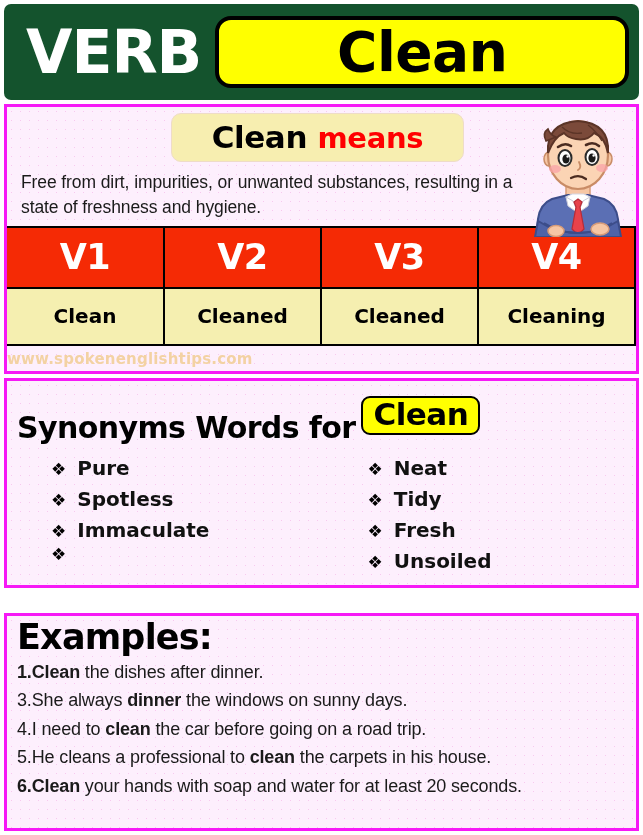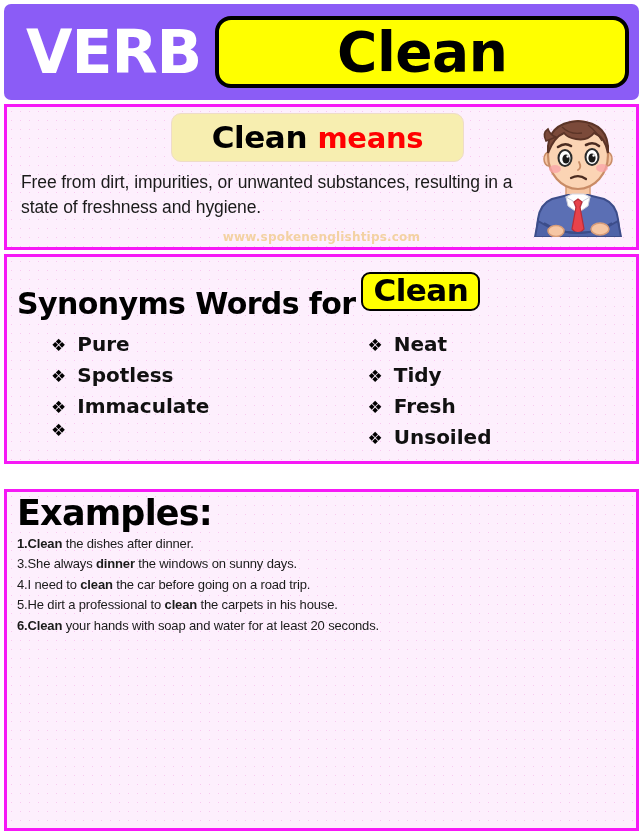--- a/index.html
+++ b/index.html
@@ -20,21 +20,21 @@
     background: #ffffff;
     box-sizing: border-box;
     padding: 4px 4px 4px 4px;
     display: flex;
     flex-direction: column;
     gap: 4px;
   }
 
   
   .header-banner {
-    background: #8b5cf6;
+    background: #14532d;
     border-radius: 7px;
     height: 96px;
     display: flex;
     align-items: center;
     padding: 0 10px 0 22px;
     box-sizing: border-box;
     flex: 0 0 auto;
   }
   .verb-word {
     color: #ffffff;
@@ -151,23 +151,22 @@
     font-weight: bold;
     height: 53px;
     text-align: center;
     border: 2px solid #000000;
     border-top: none;
     border-left: none;
     font-family: "DejaVu Sans", sans-serif;
   }
   .verb-table td:not(:first-child) { border-left: 2px solid #000; }
   .watermark {
-    text-align: center;
     color: #f3d2a3;
-    font-size: 12px;
+    font-size: 15px;
     font-weight: bold;
     letter-spacing: 0.2px;
     padding: 4px 0 3px 0;
   }
 
   
   .syn-panel {
     flex: 0 0 auto;
     padding: 4px 0 8px 0;
   }
@@ -233,21 +232,21 @@
     font-size: 35px;
     font-weight: bold;
     color: #000000;
     letter-spacing: -0.8px;
     line-height: 1.12;
     padding-bottom: 1px;
   }
   .ex-list { }
   .ex-item {
     font-family: "Liberation Sans", sans-serif;
-    font-size: 13px;
+    font-size: 18px;
     color: #1a1a1a;
     line-height: 1.58;
     letter-spacing: -0.15px;
     white-space: nowrap;
   }
   .ex-item b { font-weight: bold; }
 </style>
 </head>
 <body>
 
@@ -313,20 +312,38 @@
 
         <ellipse cx="33" cy="62" rx="6" ry="4" fill="#f9a3a8" opacity="0.75"></ellipse>
         <ellipse cx="80" cy="61" rx="6" ry="4" fill="#f9a3a8" opacity="0.75"></ellipse>
 
         <path d="M57 55 q3 6 -1 8" fill="none" stroke="#c98c66" stroke-width="1.8" stroke-linecap="round"></path>
 
         <path d="M49 71 q8 -4 15 1" fill="none" stroke="#4a2b20" stroke-width="2.2" stroke-linecap="round"></path>
       </svg>
     </div>
 
+    <table class="verb-table">
+      <thead>
+        <tr>
+          <th>V1</th>
+          <th>V2</th>
+          <th>V3</th>
+          <th>V4</th>
+        </tr>
+      </thead>
+      <tbody>
+        <tr>
+          <td>Clean</td>
+          <td>Cleaned</td>
+          <td>Cleaned</td>
+          <td>Cleaning</td>
+        </tr>
+      </tbody>
+    </table>
 
     <div class="watermark">www.spokenenglishtips.com</div>
   </div>
 
   <div class="panel syn-panel">
     <div class="syn-title-row">
       <div class="syn-title">Synonyms Words for</div>
       <div class="syn-chip">Clean</div>
     </div>
     <div class="syn-cols">
@@ -367,18 +384,18 @@
       </div>
     </div>
   </div>
 
   <div class="panel ex-panel">
     <div class="ex-title">Examples:</div>
     <div class="ex-list" id="examples-list">
         <div class="ex-item"><b>1.</b><b>Clean</b><span> the dishes after dinner.</span></div>
         <div class="ex-item"><span>3.</span><span>She always </span><b>dinner</b><span> the windows on sunny days.</span></div>
         <div class="ex-item"><span>4.</span><span>I need to </span><b>clean</b><span> the car before going on a road trip.</span></div>
-        <div class="ex-item"><span>5.</span><span>He dirt a professional to </span><b>clean</b><span> the carpets in his house.</span></div>
+        <div class="ex-item"><span>5.</span><span>He cleans a professional to </span><b>clean</b><span> the carpets in his house.</span></div>
         <div class="ex-item"><b>6.</b><b>Clean</b><span> your hands with soap and water for at least 20 seconds.</span></div>
       </div>
   </div>
 
 </div>
 
 </body></html>

